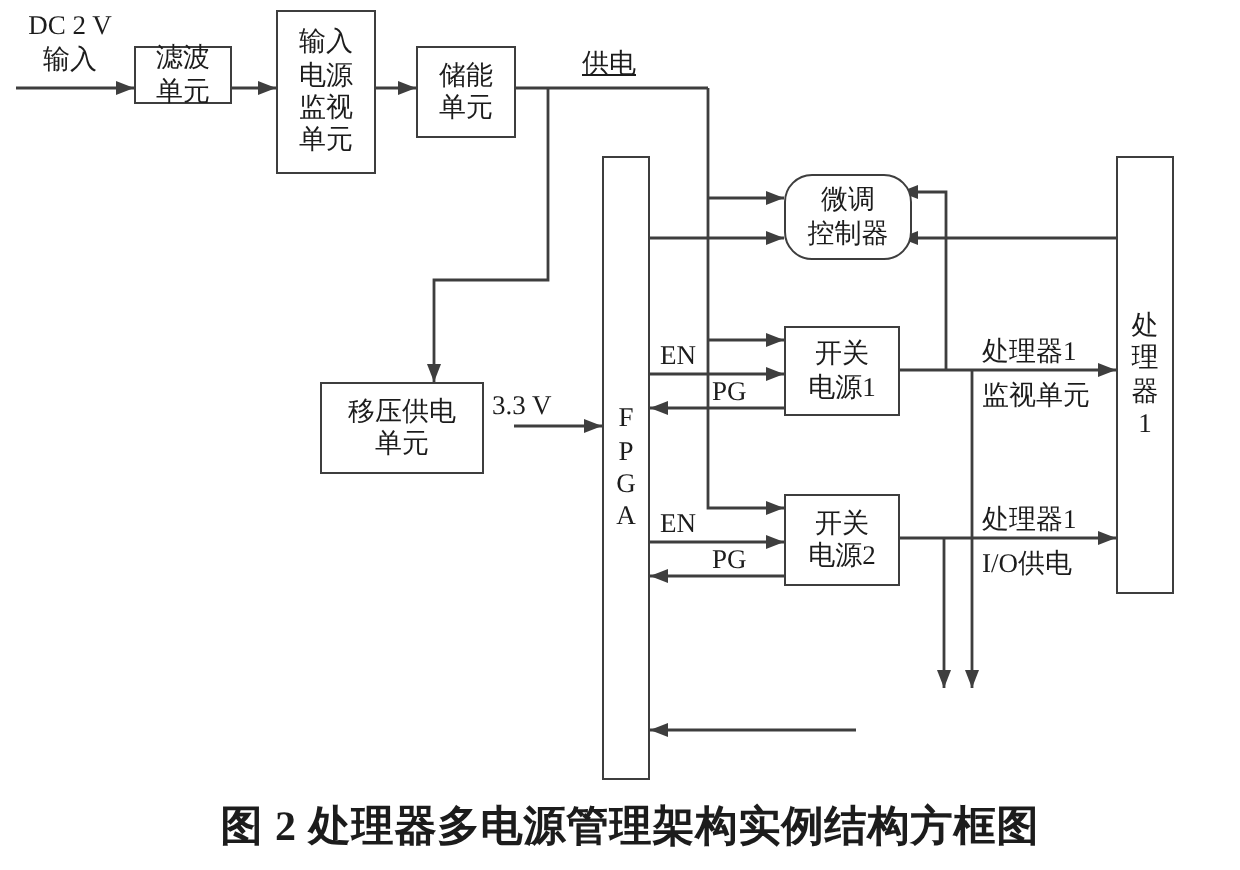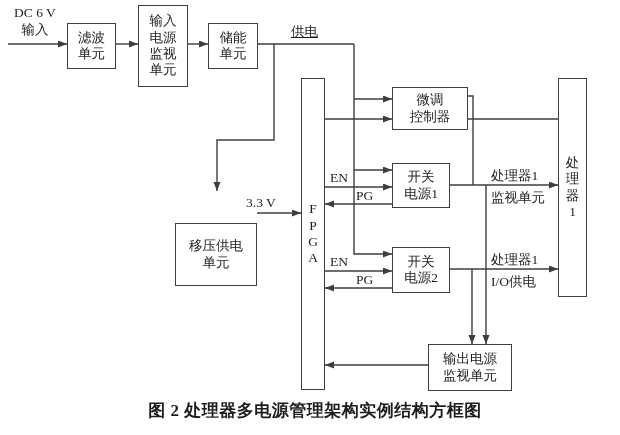--- a/index.html
+++ b/index.html
@@ -19,21 +19,21 @@
   .box{
     position:absolute;border:1.4px solid var(--line);background:var(--bg);
     display:flex;align-items:center;justify-content:center;text-align:center;
     box-sizing:border-box;
   }
   .box-label{white-space:pre-line;font-size:13.5px;line-height:1.22;}
   .lbl{position:absolute;font-size:13.5px;line-height:1.25;white-space:pre-line;}
   .lbl.center{text-align:center;}
   .caption{
     position:absolute;left:0;right:14px;top:399px;text-align:center;
-    font-weight:bold;font-size:17px;letter-spacing:0.5px;padding-left:24px;
+    font-weight:bold;font-size:21px;letter-spacing:0.5px;padding-left:24px;
   }
 </style>
 </head>
 <body>
 
 <div class="stage">
 
   <svg class="wires" viewBox="0 0 620 435" xmlns="http://www.w3.org/2000/svg">
     <defs>
       <marker id="arw" markerWidth="10" markerHeight="8" refX="9" refY="3.5" orient="auto" markerUnits="userSpaceOnUse">
@@ -77,50 +77,50 @@
 
     <path d="M558,119 H450" marker-end="url(#arw)"></path>
 
     <path d="M486,185 V344" marker-end="url(#arw)"></path>
 
     <path d="M472,269 V344" marker-end="url(#arw)"></path>
 
     <path d="M428,365 H325" marker-end="url(#arw)"></path>
   </svg>
 
-  <div class="box" style="left:67px;top:23px;width:49px;height:46px;text-align:center;">
+  <div class="box" style="left:67px;top:23px;width:49px;height:29px;text-align:center;">
     <span class="box-label">滤波
 单元</span>
   </div>
 
   <div class="box" style="left:138px;top:5px;width:50px;height:82px;">
     <span class="box-label">输入
 电源
 监视
 单元</span>
   </div>
 
   <div class="box" style="left:208px;top:23px;width:50px;height:46px;">
     <span class="box-label">储能
 单元</span>
   </div>
 
-  <div class="box" style="left:175px;top:191px;width:82px;height:63px;margin-top:32px;">
+  <div class="box" style="left:160px;top:191px;width:82px;height:46px;">
     <span class="box-label">移压供电
 单元</span>
   </div>
 
   <div class="box" style="left:301px;top:78px;width:24px;height:312px;">
     <span class="box-label">F
 P
 G
 A</span>
   </div>
 
-  <div class="box" style="left:392px;top:87px;width:76px;height:43px;">
+  <div class="box" style="left:392px;top:87px;width:64px;height:43px;border-radius:14px;">
     <span class="box-label">微调
 控制器</span>
   </div>
 
   <div class="box" style="left:392px;top:163px;width:58px;height:45px;">
     <span class="box-label">开关
 电源1</span>
   </div>
 
   <div class="box" style="left:392px;top:247px;width:58px;height:46px;">
@@ -128,26 +128,22 @@
 电源2</span>
   </div>
 
   <div class="box" style="left:558px;top:78px;width:29px;height:219px;">
     <span class="box-label">处
 理
 器
 1</span>
   </div>
 
-  <div class="box" style="left:428px;top:344px;width:84px;height:47px;">
-    <span class="box-label">输出电源
-监视单元</span>
-  </div>
 
-  <div class="lbl center" style="left:4px;top:5px;width:62px;">DC 6 V
+  <div class="lbl center" style="left:4px;top:5px;width:62px;">DC 2 V
 输入</div>
 
   <div class="lbl" style="left:291px;top:24px;text-decoration:underline;">供电</div>
 
   <div class="lbl" style="left:246px;top:195px;">3.3 V</div>
 
   <div class="lbl" style="left:330px;top:170px;">EN</div>
   <div class="lbl" style="left:356px;top:188px;">PG</div>
 
   <div class="lbl" style="left:330px;top:254px;">EN</div>

